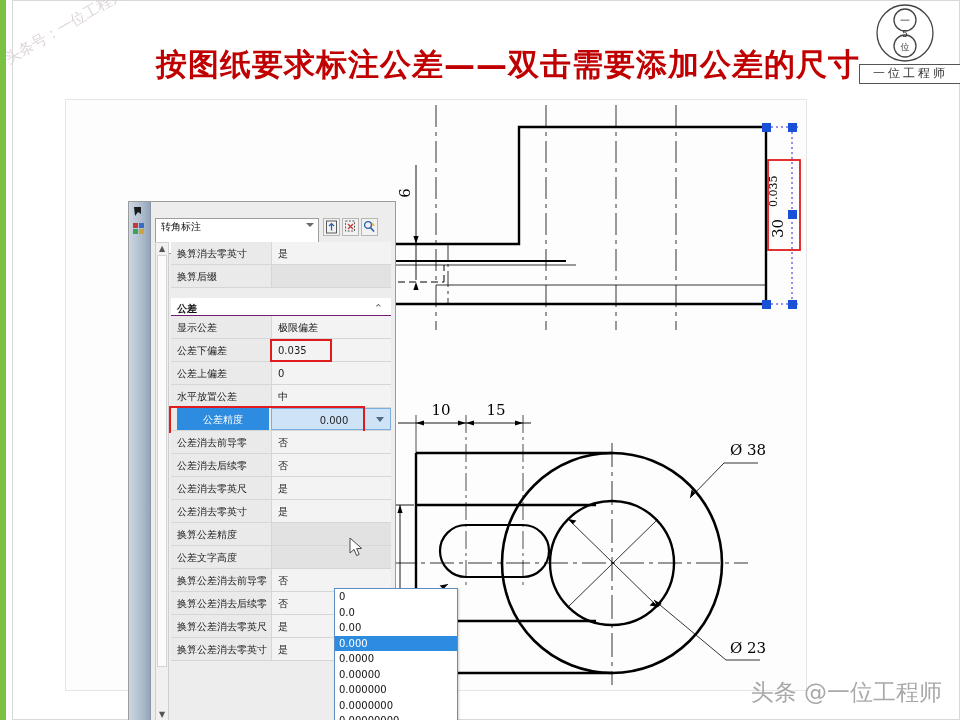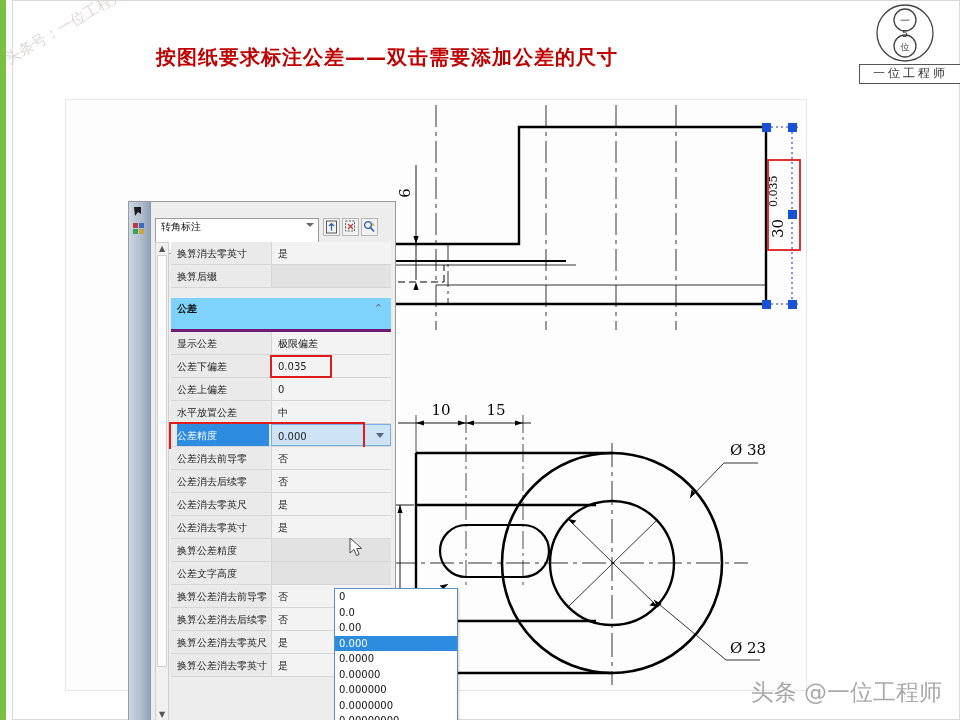--- a/index.html
+++ b/index.html
@@ -15,21 +15,21 @@
     border-left:6px solid #7ac143;
     box-sizing:border-box;
   }
   #slide-inner-border{
     position:absolute;left:6px;top:0;right:0;bottom:0;
     border:1px solid #d9d9d9;box-sizing:border-box;pointer-events:none;
   }
   
   #title{
     position:absolute;left:150px;top:44px;width:660px;
-    font-size:20px;font-weight:bold;color:#c00000;
+    font-size:31px;font-weight:bold;color:#c00000;
     letter-spacing:1px;white-space:nowrap;
     font-family:"DejaVu Sans",sans-serif;
   }
   
   #logo{
     position:absolute;right:6px;top:2px;width:98px;height:84px;
   }
   #logo svg{display:block;}
   #logo-text{
     position:absolute;left:3px;top:62px;width:103px;height:20px;
@@ -121,22 +121,22 @@
   }
   .row .val{
     position:absolute;left:100px;top:0;right:0;height:100%;
     line-height:23px;font-size:10px;color:#1c1c1c;
     background:#f3f3f3;border-left:1px solid #d6d6d6;
     padding-left:6px;box-sizing:border-box;
     white-space:nowrap;overflow:hidden;
   }
   .row.empty .val{background:#e2e2e2;}
   .section-head{
-    position:relative;height:34px;background:#7dd3fc;
-    border-bottom:3px solid #701a75;box-sizing:border-box;
+    position:relative;height:18px;background:#ffffff;
+    border-bottom:1px solid #701a75;box-sizing:border-box;
   }
   .section-head .lab{
     position:absolute;left:6px;top:0;line-height:22px;
     font-size:10px;font-weight:bold;color:#101010;
   }
   .section-head .chev{
     position:absolute;right:8px;top:4px;font-size:11px;color:#6d6d6d;
   }
   
   .row.selected .lab{background:#2e8ce0;color:#fff;}
@@ -425,21 +425,21 @@
           </div>
           <div class="row">
             <span class="lab">公差上偏差</span>
             <span class="val">0</span>
           </div>
           <div class="row">
             <span class="lab">水平放置公差</span>
             <span class="val">中</span>
           </div>
 
-          <div class="row selected" style="position:relative;">
+          <div class="row selected" style="position:relative;text-align:center;">
             <span class="lab">公差精度</span>
             <span class="val">0.000</span>
             <span class="caret" style="position:absolute;right:7px;top:9px;width:0;height:0;border-left:4px solid transparent;border-right:4px solid transparent;border-top:5px solid #4d6a86;"></span>
             <span class="redbox" style="left:-2px;top:-2px;width:196px;height:27px;"></span>
           </div>
 
           <div class="row">
             <span class="lab">公差消去前导零</span>
             <span class="val">否</span>
           </div>

